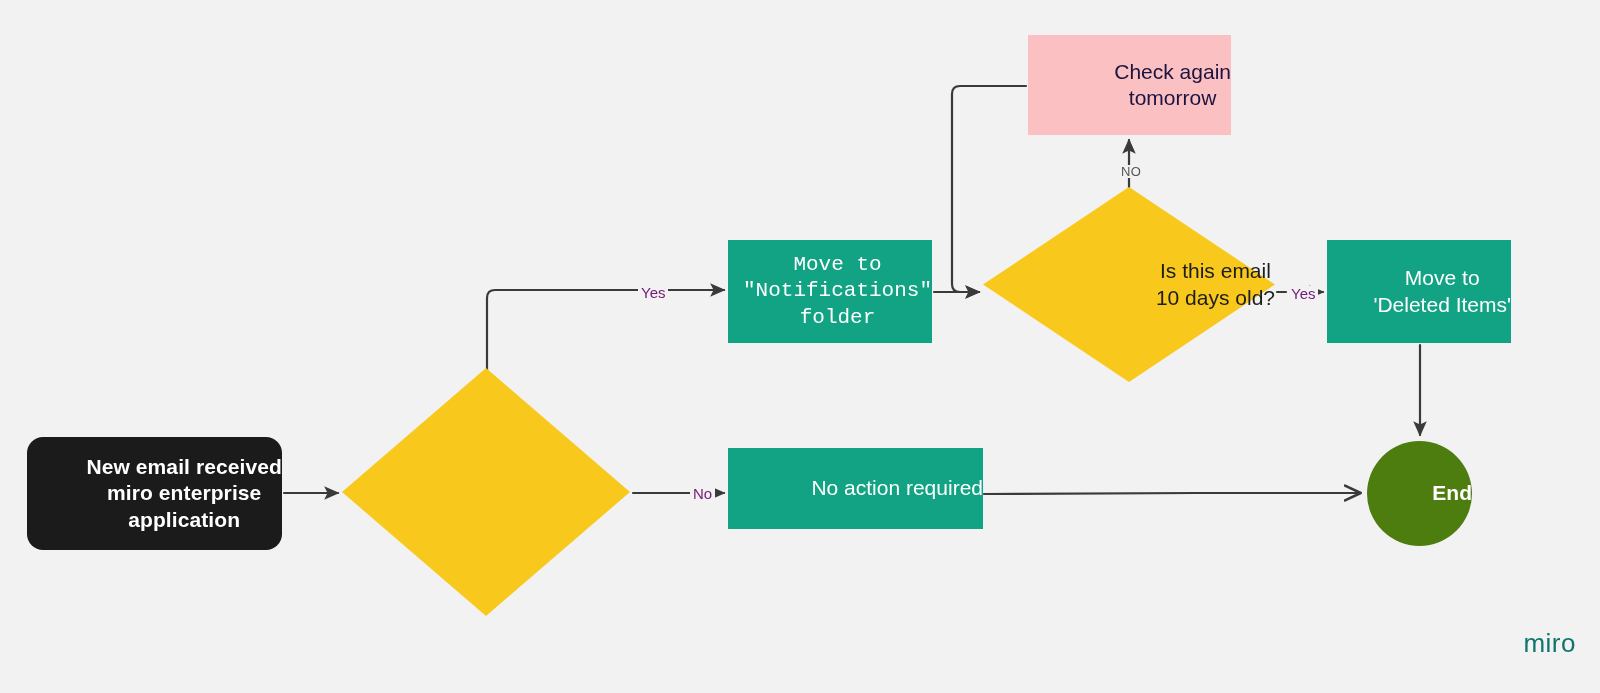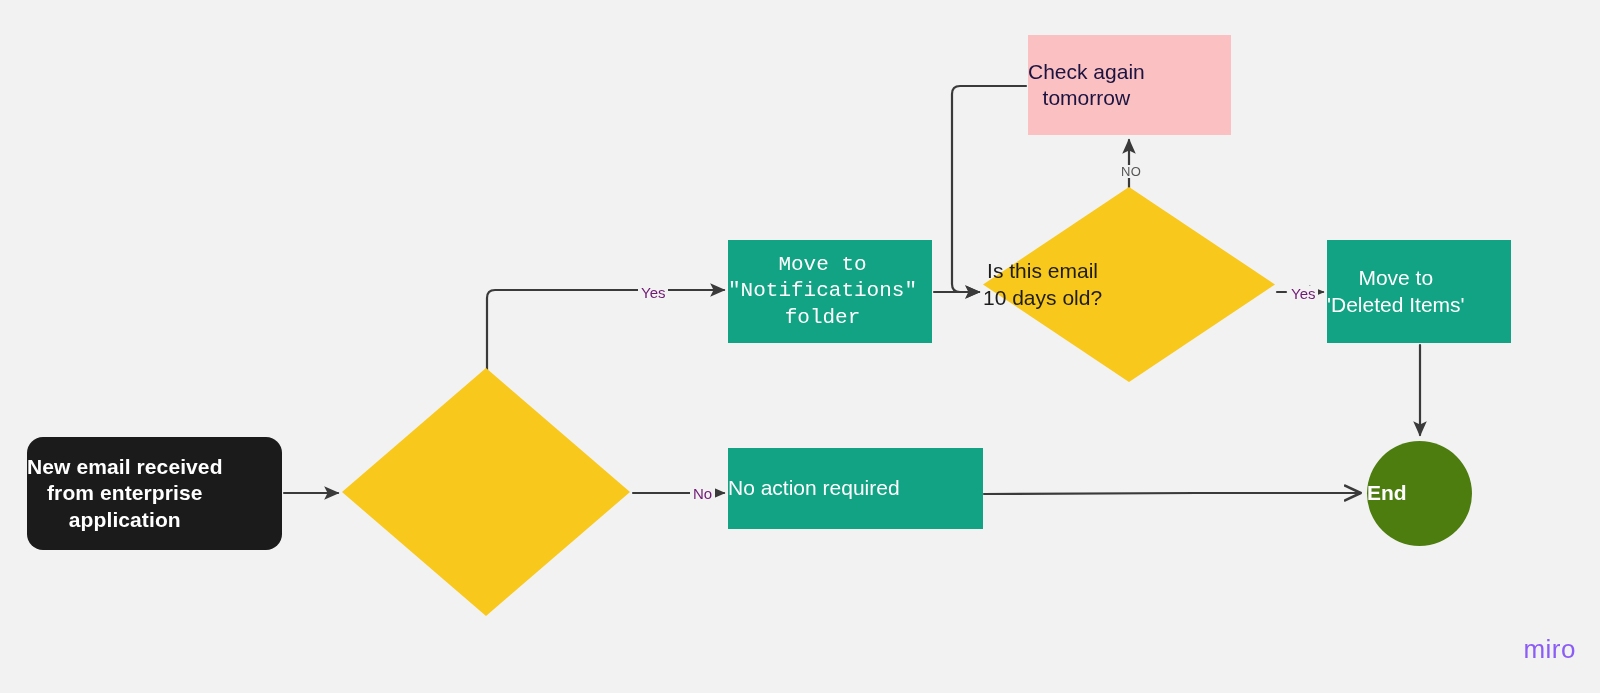--- a/index.html
+++ b/index.html
@@ -34,21 +34,21 @@
     pointer-events: none;
   }
 
   
   .node {
     position: absolute;
     z-index: 2;
     box-sizing: border-box;
     display: flex;
     align-items: center;
-    justify-content: flex-start;
+    justify-content: flex-end;
     text-align: center;
   }
   .node .label {
     display: block;
     white-space: pre-line;
     line-height: 1.24;
   }
 
   
   .n-start {
@@ -163,24 +163,24 @@
     top: 165px;
     font-size: 13px;
     color: #555555;
     letter-spacing: .4px;
   }
 
   
   #watermark {
     position: absolute;
     right: 24px;
-    bottom: 28px;
+    bottom: 34px;
     z-index: 4;
     font-size: 26px;
-    color: #8b5cf6;
+    color: #0f766e;
     letter-spacing: .5px;
     font-weight: 400;
   }
 </style>
 </head>
 <body>
 
 <div id="canvas">
 
   <svg id="edges" viewBox="0 0 1600 693" width="1600" height="693" xmlns="http://www.w3.org/2000/svg">
@@ -211,21 +211,21 @@
       <path d="M 1310 292 L 1323 292" marker-end="url(#arrowFilled)"></path>
 
       <path d="M 1420 345 L 1420 435" marker-end="url(#arrowFilled)"></path>
 
       <path d="M 984 494 L 1197 493 L 1360 493" marker-end="url(#arrowOpen)"></path>
     </g>
   </svg>
 
   <div class="node n-start">
     <span class="label">New email received
-from enterprise
+miro enterprise
 application</span>
   </div>
 
   <div class="node n-decision n-rule">
     <span class="diamond-shape"></span>
   </div>
 
   <div class="node n-process n-move">
     <span class="label">Move to
 "Notifications"

